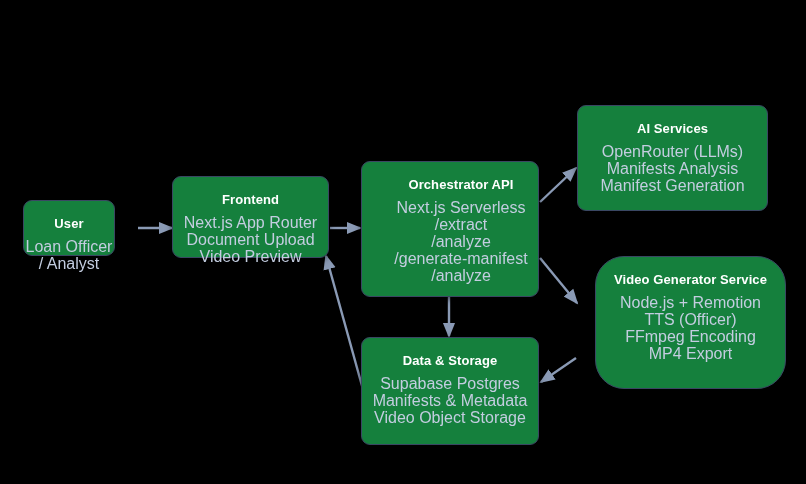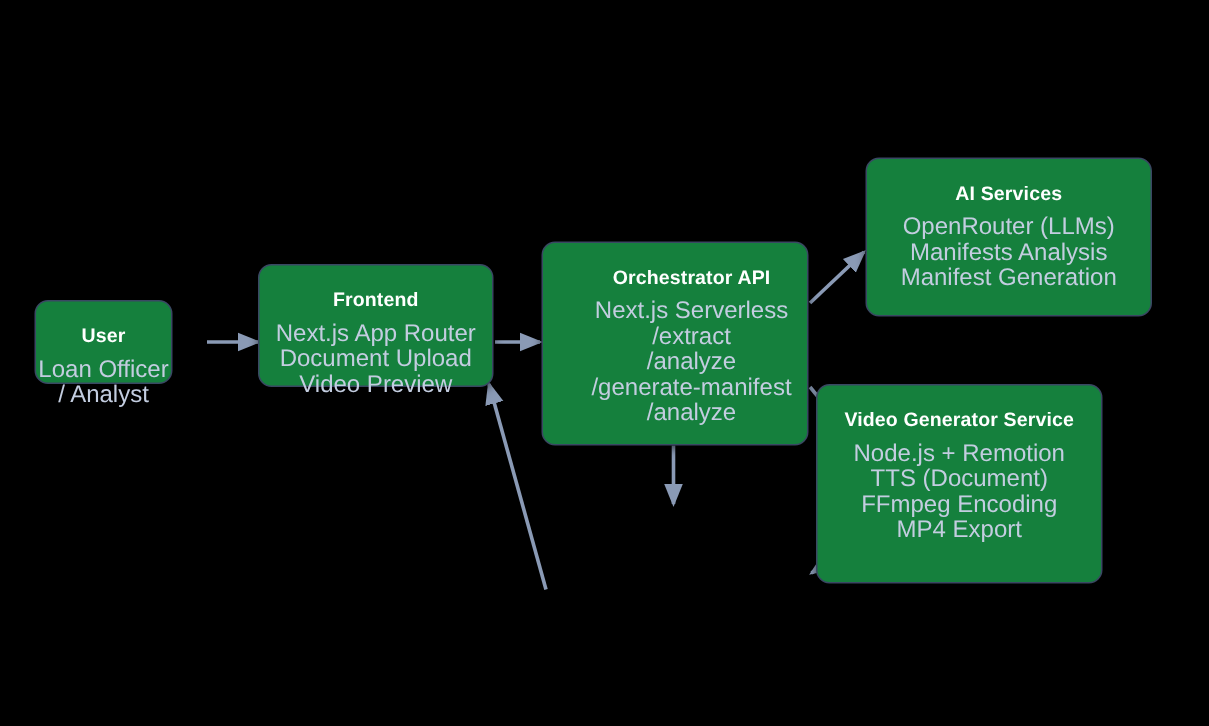--- a/index.html
+++ b/index.html
@@ -97,22 +97,28 @@
     <div class="node-line">/analyze</div>
   </div>
 
   <div class="node" style="left:577px; top:105px; width:191px; height:106px;">
     <div class="node-title">AI Services</div>
     <div class="node-line">OpenRouter (LLMs)</div>
     <div class="node-line">Manifests Analysis</div>
     <div class="node-line">Manifest Generation</div>
   </div>
 
-  <div class="node" style="left:544px; top:256px; width:191px; height:133px;">
+  <div class="node" style="left:595px; top:256px; width:191px; height:133px;border-radius:29px;">
     <div class="node-title">Video Generator Service</div>
     <div class="node-line">Node.js + Remotion</div>
-    <div class="node-line">TTS (Document)</div>
+    <div class="node-line">TTS (Officer)</div>
     <div class="node-line">FFmpeg Encoding</div>
     <div class="node-line">MP4 Export</div>
   </div>
 
+  <div class="node" style="left:361px; top:337px; width:178px; height:108px;">
+    <div class="node-title">Data &amp; Storage</div>
+    <div class="node-line">Supabase Postgres</div>
+    <div class="node-line">Manifests &amp; Metadata</div>
+    <div class="node-line">Video Object Storage</div>
+  </div>
 
 </div>
 
 </body></html>

